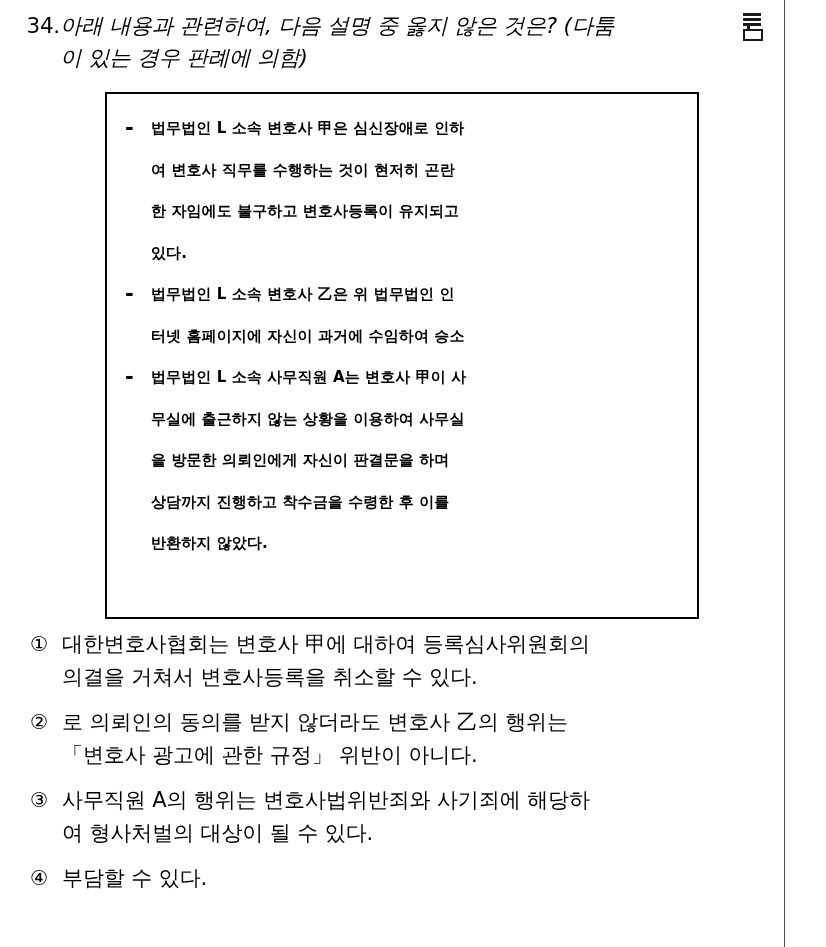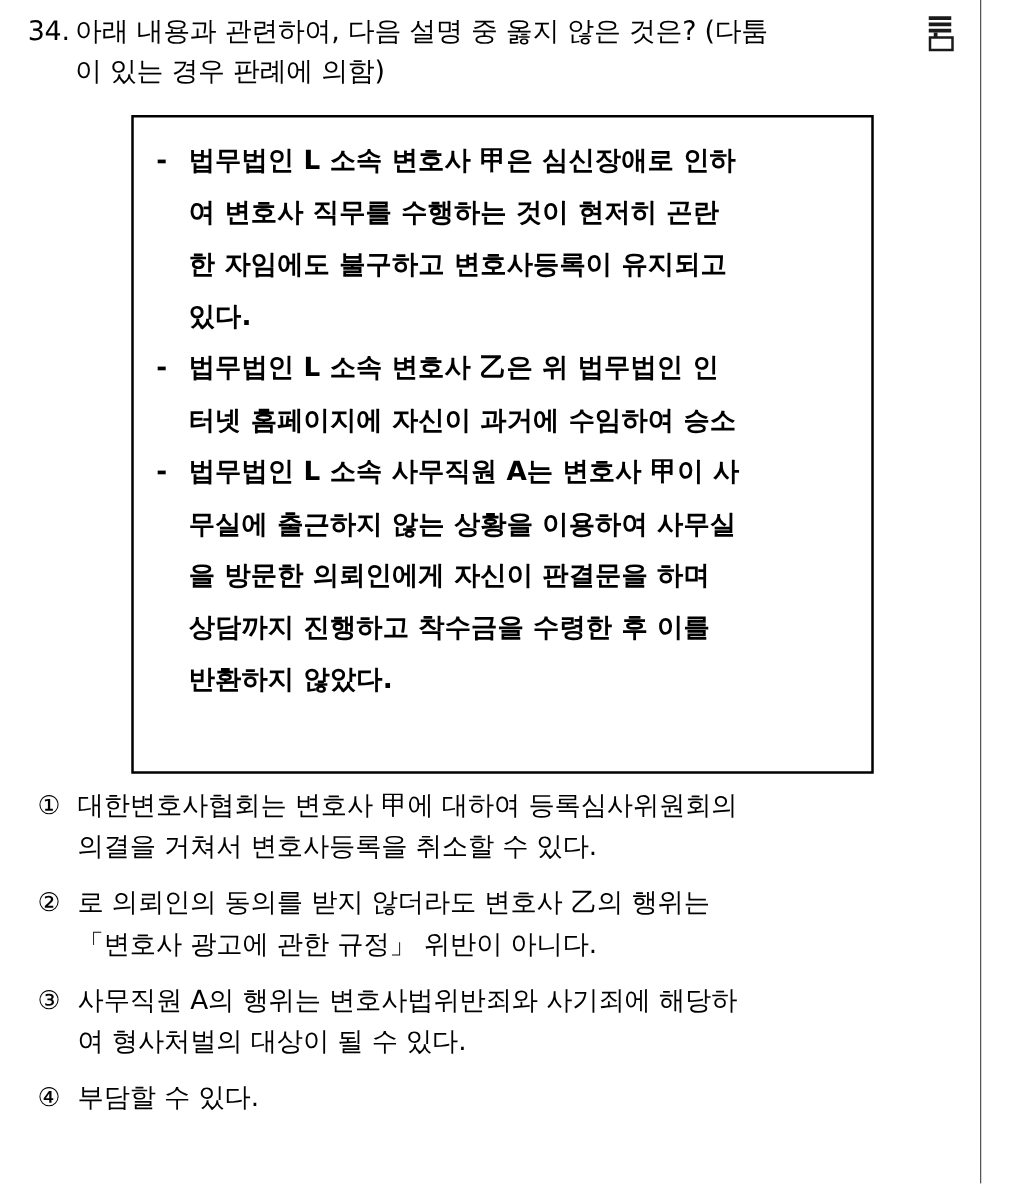--- a/index.html
+++ b/index.html
@@ -41,27 +41,28 @@
   .question-header {
     display: flex;
     align-items: flex-start;
     font-size: 21.5px;
     line-height: 32px;
     letter-spacing: -0.2px;
   }
   .q-number {
     flex: 0 0 auto;
     width: 42px;
-    text-align: center;
+    text-align: right;
     font-family: "DejaVu Sans", "Liberation Sans", sans-serif;
   }
   .q-text {
     flex: 1 1 auto;
     font-family: "DejaVu Sans", "Liberation Sans", sans-serif;
     word-break: keep-all;
+    font-style: italic;
   }
   .q-text .ln {
     display: block;
     white-space: pre;
   }
 
   
   .passage-box {
     position: absolute;
     left: 105px;
@@ -81,21 +82,21 @@
   .passage-dash {
     flex: 0 0 auto;
     width: 26px;
     font-size: 21px;
     line-height: 41.5px;
     font-weight: 700;
     font-family: "DejaVu Sans", "Liberation Sans", sans-serif;
   }
   .passage-lines {
     flex: 1 1 auto;
-    font-size: 21px;
+    font-size: 15px;
     line-height: 41.5px;
     font-weight: 700;
     letter-spacing: 0.1px;
     font-family: "DejaVu Sans", "Liberation Sans", sans-serif;
   }
   .passage-lines .ln {
     display: block;
     white-space: pre;
   }
 

